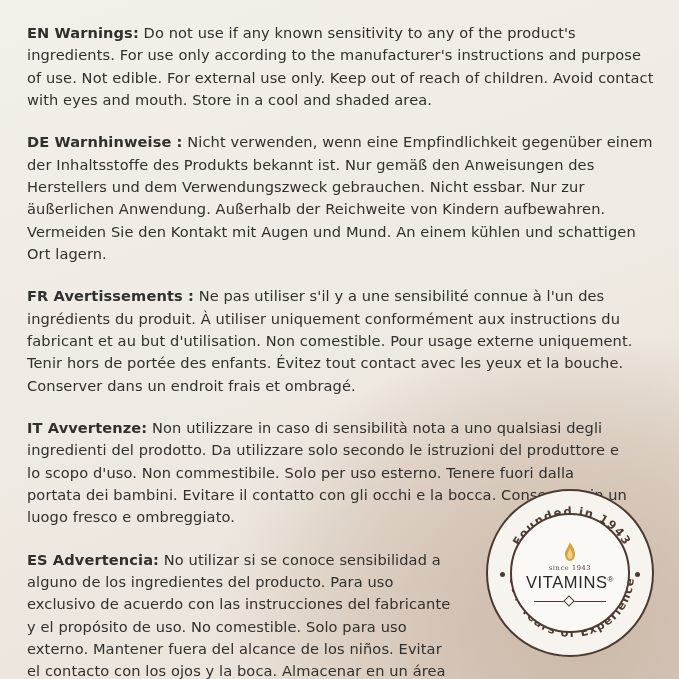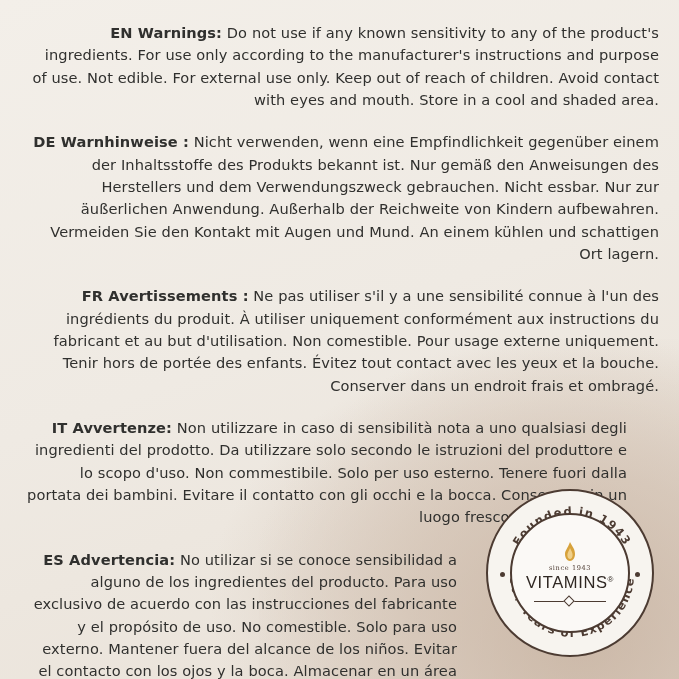--- a/index.html
+++ b/index.html
@@ -43,21 +43,20 @@
   }
   .warn-block:last-child {
     margin-bottom: 0;
   }
   .warn-text {
     font-size: 14.6px;
     line-height: 1.53;
     color: #30302e;
     letter-spacing: 0.1px;
     margin: 0;
-    text-align: right;
   }
   .warn-text .lang {
     font-weight: bold;
   }
   
   .block-es .warn-text {
     width: 430px;
   }
   .block-it .warn-text {
     width: 600px;

